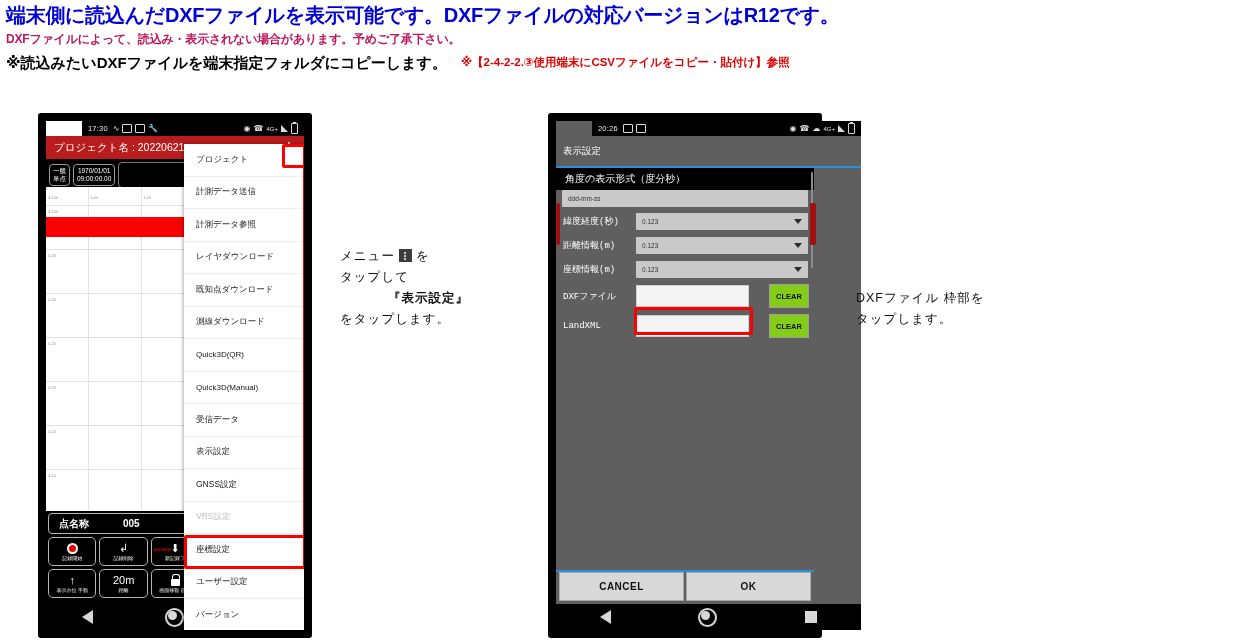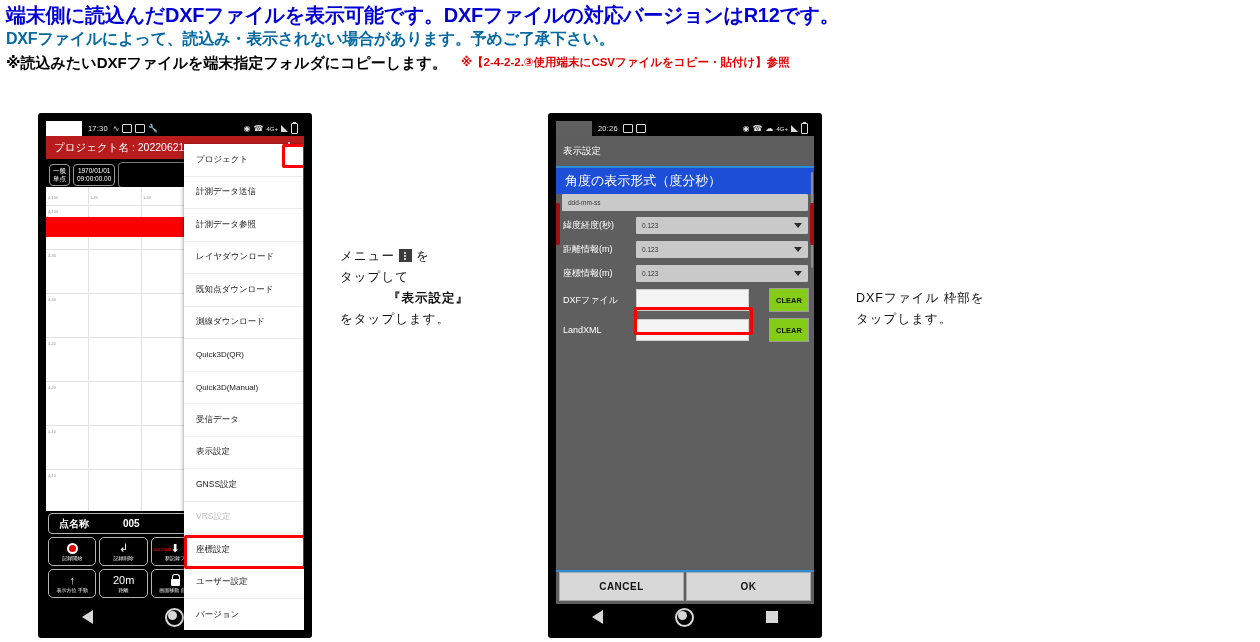--- a/index.html
+++ b/index.html
@@ -9,21 +9,21 @@
     position:relative;overflow:hidden;
   }
 
   
   .hdr{position:absolute;left:6px;top:2px;width:1252px;}
   .hdr-l1{
     color:#0000d4;font-weight:bold;font-size:20px;line-height:26px;
     letter-spacing:-0.3px;white-space:nowrap;
   }
   .hdr-l2{
-    color:#0369a1;font-weight:bold;font-size:16px;line-height:22px;
+    color:#be185d;font-weight:bold;font-size:12px;line-height:22px;
     letter-spacing:-0.2px;white-space:nowrap;
   }
   .hdr-l3{
     font-weight:bold;font-size:15px;line-height:24px;white-space:nowrap;
     color:#000000;
   }
   .hdr-l3 .ref{color:#e00000;font-size:11.5px;margin-left:14px;vertical-align:2px;}
 
   
   .phone{position:absolute;background:#000;}
@@ -94,28 +94,28 @@
   
   .menu{position:absolute;right:0;top:23px;width:120px;background:#fff;
         box-shadow:0 1px 4px rgba(0,0,0,.5);z-index:5;}
   .menu-item{height:32.5px;display:flex;align-items:center;padding-left:12px;
              font-size:8.5px;color:#1a1a1a;border-bottom:1px solid #ededed;box-sizing:border-box;}
   .menu-item.disabled{color:#bdbdbd;}
   .menu-item.latin{font-size:8px;}
 
   
   #phoneRight{left:548px;top:113px;width:274px;height:525px;border-radius:3px;}
-  #phoneRight .screen{width:258px;height:509px;background:#5f5f5f;}
+  #phoneRight .screen{width:305px;height:509px;background:#5f5f5f;}
   .r-title{height:30px;background:#5e5e5e;color:#fff;font-size:9.5px;
            display:flex;align-items:center;padding-left:7px;}
   .r-accent{height:2px;background:#2a8fd8;}
-  .r-sec{background:#1d4ed8;color:#fff;font-size:13px;padding:4px 0 4px 9px;}
+  .r-sec{background:#000000;color:#fff;font-size:10px;padding:4px 0 4px 9px;}
   .r-body{position:absolute;left:0;top:47px;width:258px;bottom:26px;background:#5f5f5f;}
   .r-row{display:flex;align-items:center;height:21px;margin-bottom:3px;}
-  .r-lbl{width:80px;color:#fff;font-size:9px;padding-left:7px;box-sizing:border-box;}
+  .r-lbl{width:80px;color:#fff;font-size:9px;padding-left:7px;box-sizing:border-box;font-family:Liberation Mono, monospace;}
   .spinner{flex:1;margin-right:6px;height:17px;background:#c9c9c9;border-radius:1px;
            display:flex;align-items:center;padding:0 6px;font-size:6.5px;color:#333;
            position:relative;box-sizing:border-box;}
   .spinner .caret{position:absolute;right:6px;top:6px;width:0;height:0;
                   border-left:4.5px solid transparent;border-right:4.5px solid transparent;
                   border-top:5px solid #2b2b2b;}
   .spin-wide{margin:0 6px 4px 6px;height:17px;background:#c9c9c9;border-radius:1px;
              display:flex;align-items:center;padding:0 6px;font-size:6.5px;color:#333;position:relative;box-sizing:border-box;}
   .file-row{display:flex;align-items:center;height:26px;margin-bottom:4px;}
   .file-input{flex:1;height:22px;background:#f4f4f4;border:1px solid #cfcfcf;box-sizing:border-box;}

